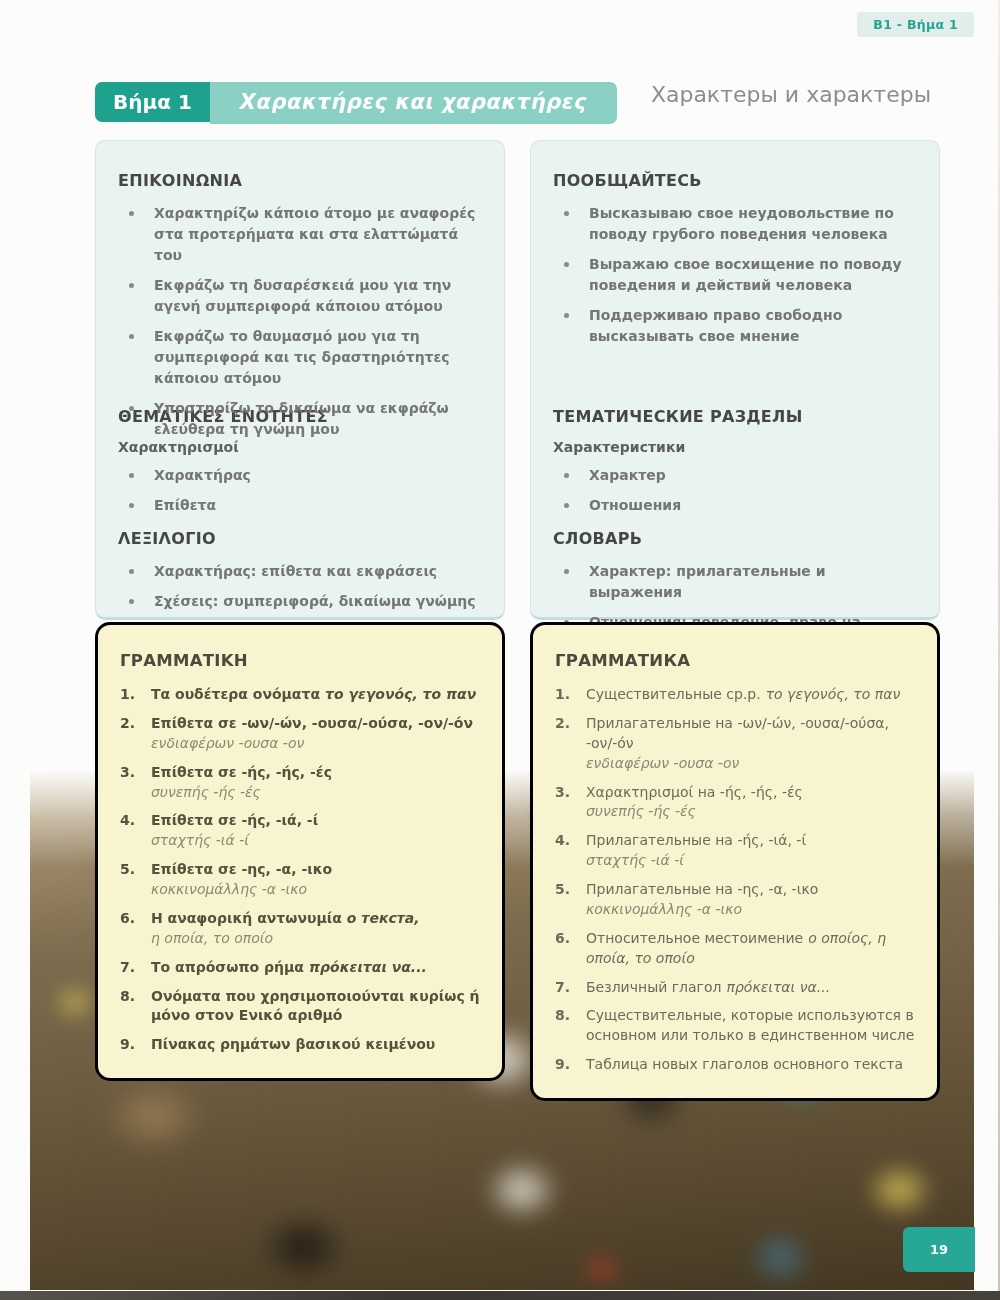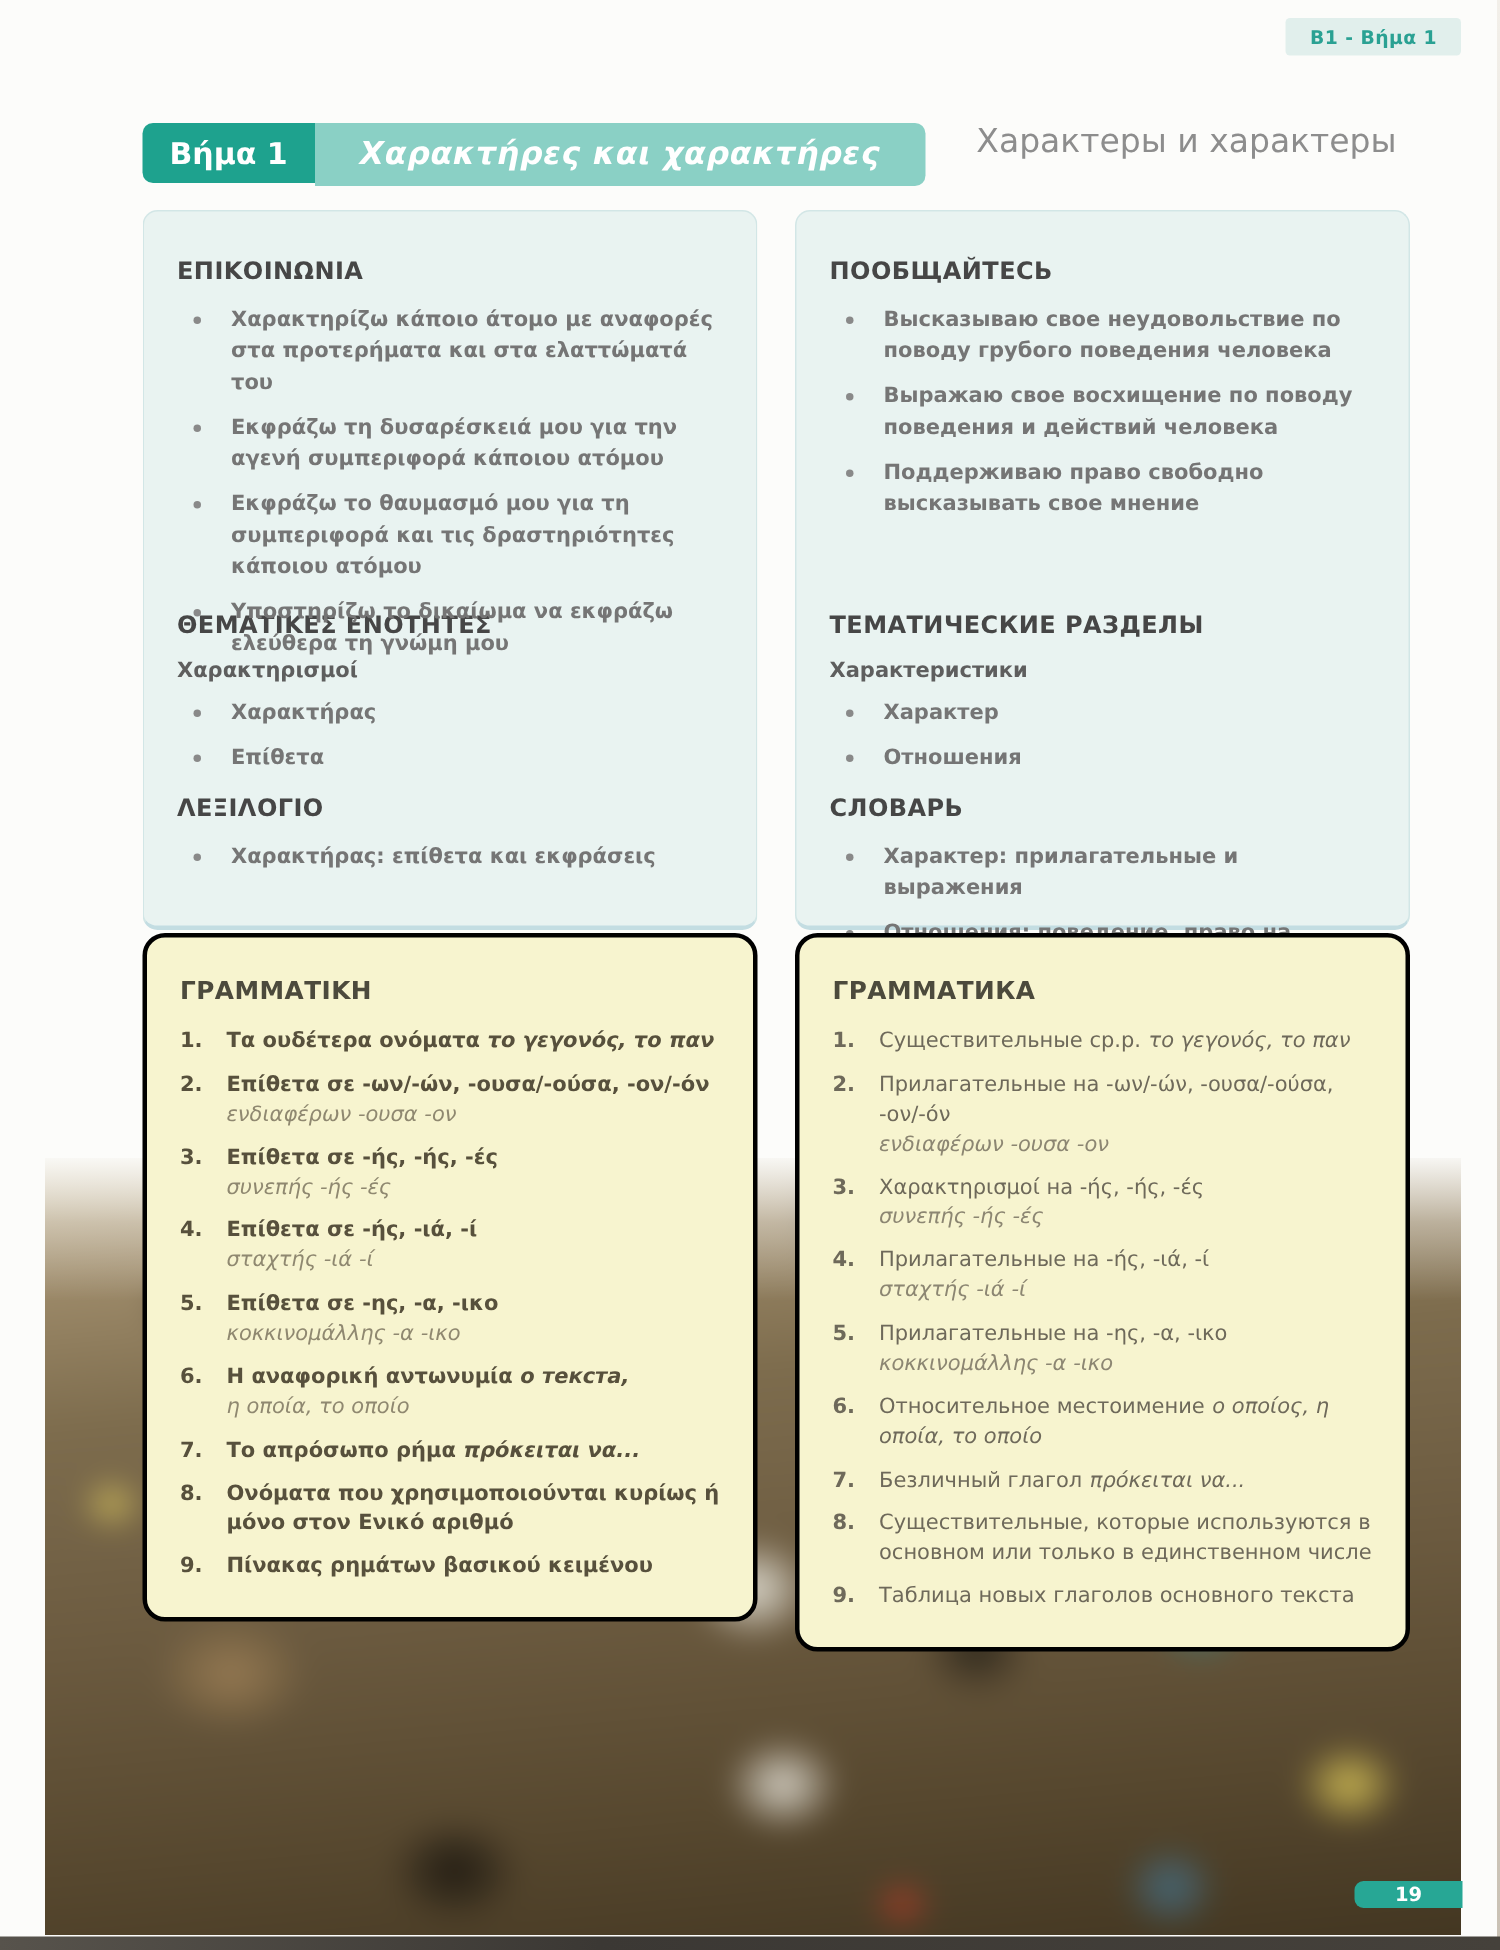--- a/index.html
+++ b/index.html
@@ -89,21 +89,21 @@
   .gex{font-style:italic;}
   .gmi:empty,.gex:empty{display:none;}
   .gram-el .gnum,.gram-el .gmain,.gram-el .gmi{color:#57503c;font-weight:bold;}
   .gram-el .gex{color:#8f8870;font-weight:normal;}
   .gram-ru .gnum{color:#6e695a;}
   .gram-ru .gmain{color:#6e695a;}
   .gram-ru .gmi{color:#6e695a;}
   .gram-ru .gex{color:#8c8672;}
 
   
-  .page-num{position:absolute;right:25px;bottom:28px;z-index:4;width:72px;height:18px;
+  .page-num{position:absolute;right:25px;bottom:28px;z-index:4;width:72px;height:45px;
     background:#27a795;color:#fff;font-size:13px;font-weight:bold;
     display:flex;align-items:center;justify-content:center;border-radius:6px 0 0 6px;}
 </style>
 </head>
 <body>
 
 <div class="page">
 
   <div class="chapter-badge">B1 - Βήμα 1</div>
 
@@ -128,20 +128,21 @@
       <div class="subtitle">Χαρακτηρισμοί</div>
       <ul class="bullets">
         <li>Χαρακτήρας</li>
         <li>Επίθετα</li>
       </ul>
     </div>
     <div class="sec-vocab">
       <h3 class="sec-title">ΛΕΞΙΛΟΓΙΟ</h3>
       <ul class="bullets">
         <li>Χαρακτήρας: επίθετα και εκφράσεις</li>
+        <li>Σχέσεις: συμπεριφορά, δικαίωμα γνώμης</li>
       </ul>
     </div>
   </section>
 
   <section class="panel-blue right">
     <div class="sec-comm">
       <h3 class="sec-title">ПООБЩАЙТЕСЬ</h3>
       <ul class="bullets">
         <li>Высказываю свое неудовольствие по поводу грубого поведения человека</li>
         <li>Выражаю свое восхищение по поводу поведения и действий человека</li>

